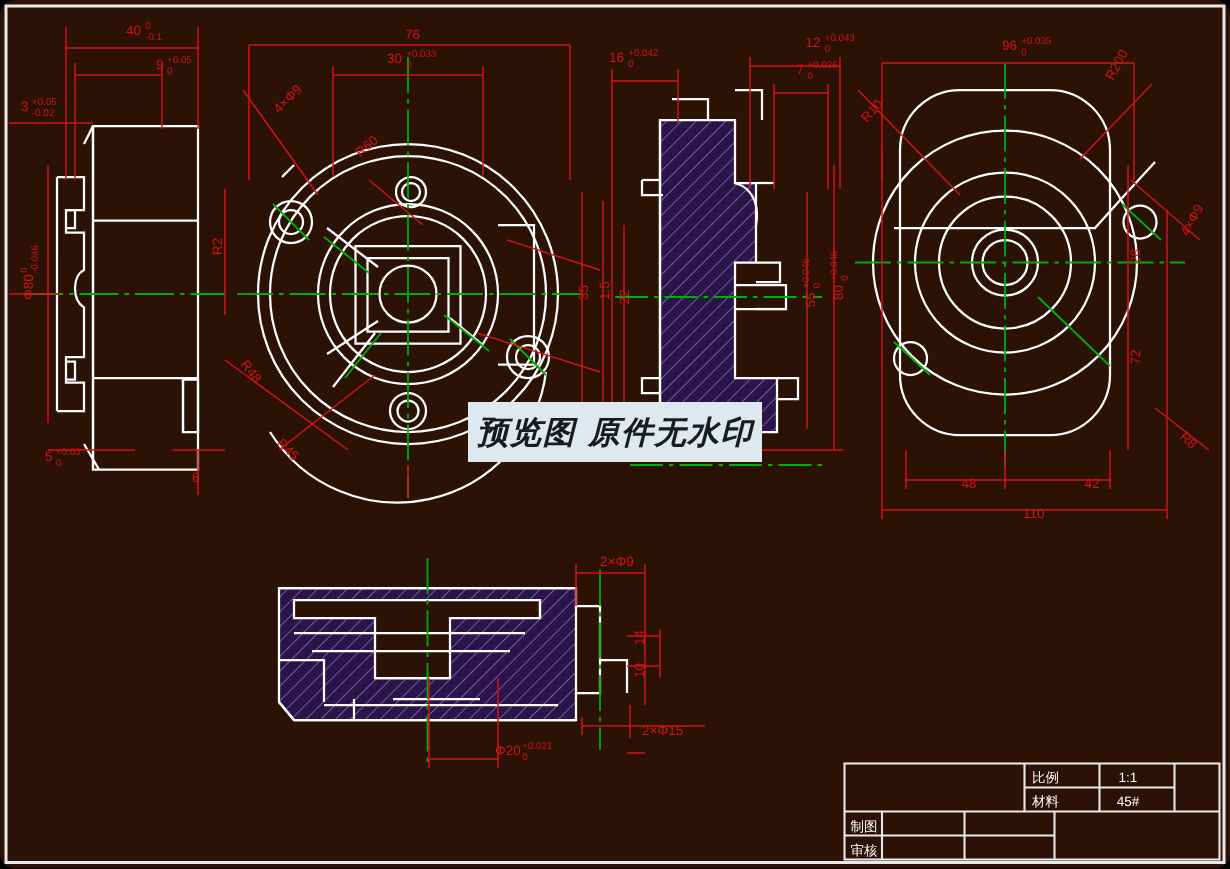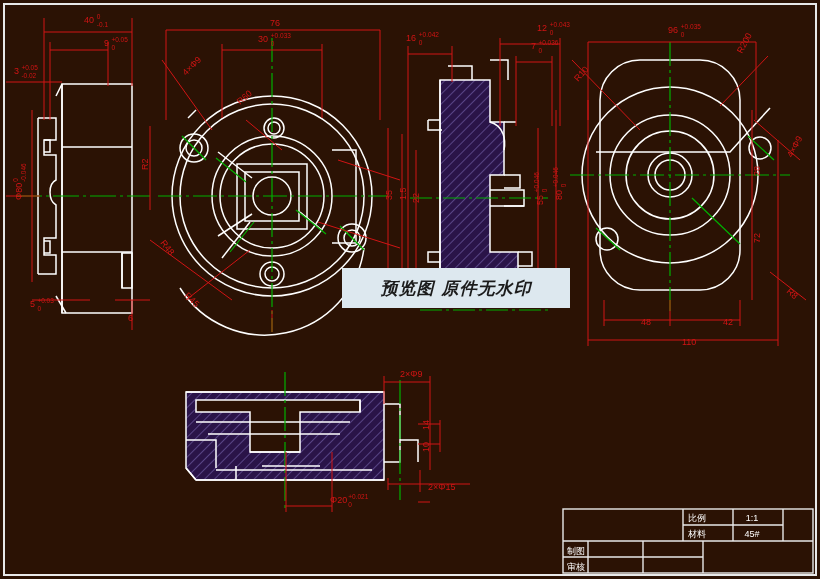--- a/index.html
+++ b/index.html
@@ -1,17 +1,17 @@
 <!DOCTYPE html>
 <html><head>
 <meta charset="utf-8">
 <style>
   html,body{margin:0;padding:0;background:#000;}
   body{font-family:"Liberation Sans",sans-serif;}
-  #stage{position:relative;width:820px;height:579px;background:#2b1204;overflow:hidden;}
+  #stage{position:relative;width:820px;height:579px;background:#2b1204;overflow:hidden;border-radius:10px;}
   svg{position:absolute;left:0;top:0;}
   .wm{
     position:absolute;
     background:#dde8ef;
     color:#1b1b1b;
     font-style:italic;
     font-weight:bold;
     font-family:"DejaVu Sans",sans-serif;
     letter-spacing:1px;
     white-space:nowrap;
@@ -398,17 +398,17 @@
   <g font-family="Liberation Sans, sans-serif" font-size="9" fill="#ffffff">
     <text x="688" y="521">比例</text>
     <text x="752" y="521" text-anchor="middle">1:1</text>
     <text x="688" y="537">材料</text>
     <text x="752" y="537" text-anchor="middle">45#</text>
     <text x="567" y="554">制图</text>
     <text x="567" y="570">审核</text>
   </g>
 </svg>
 
-<div class="wm" style="left: 312px; top: 268px; width: 228px; height: 40px; font-size: 17px; background: rgb(221, 232, 239); color: rgb(27, 27, 27); margin-left: 30px;">
+<div class="wm" style="left: 312px; top: 268px; width: 196px; height: 40px; font-size: 21px; background: rgb(221, 232, 239); color: rgb(27, 27, 27);">
   <span>预览图 原件无水印</span>
 </div>
 
 </div>
 
 </body></html>

